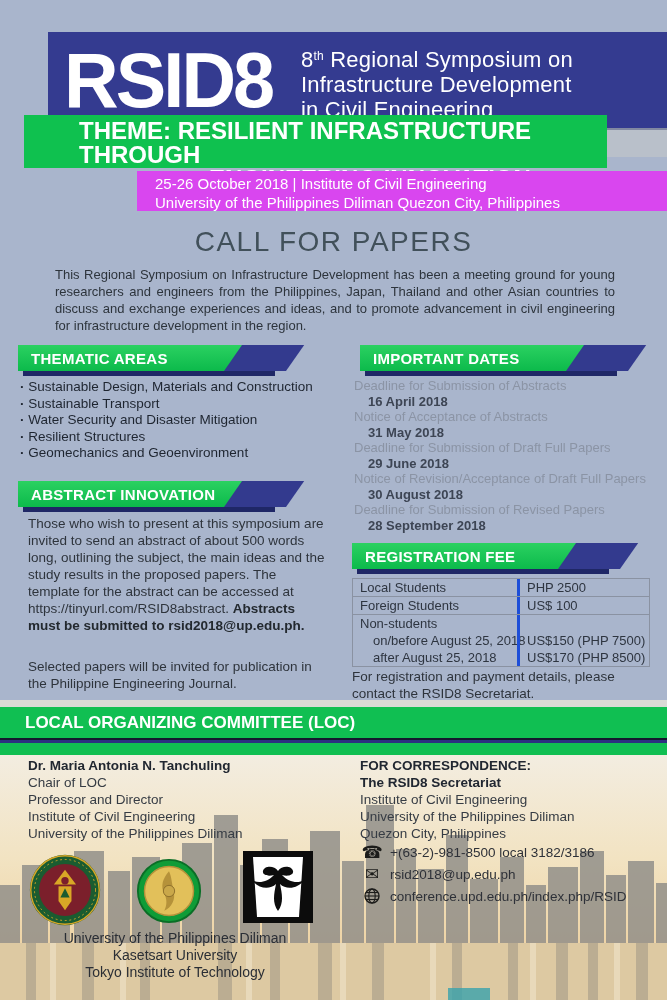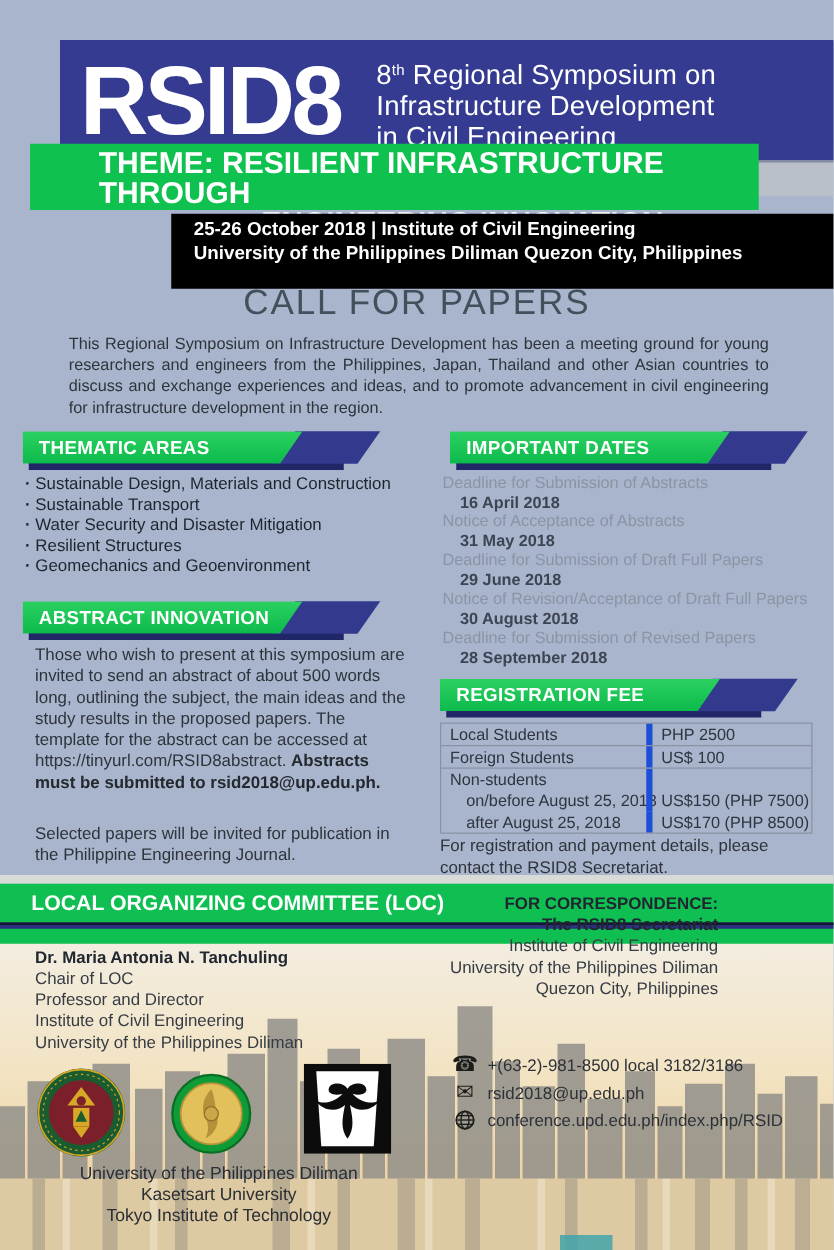--- a/index.html
+++ b/index.html
@@ -22,22 +22,22 @@
 
   .gray-strip { left:578px; top:113px; width:89px; height:44px; background:#b9c0ca; }
 
   
   .theme-banner { left:0; top:115px; width:583px; height:53px; background:#0fc14f;
     color:#fff; font-weight:700; font-size:24px; line-height:24px; padding-top:4px; box-sizing:border-box;margin-left:24px; }
   .theme-line1 { padding-left:55px; }
   .theme-line2 { padding-left:185px; }
 
   
-  .date-banner { left:137px; top:171px; width:530px; height:60px; background:#000000;
-    color:#fff; font-size:15px; font-weight:700; line-height:19px; padding:3px 0 0 18px; box-sizing:border-box; }
+  .date-banner { left:137px; top:171px; width:530px; height:40px; background:#d946ef;
+    color:#fff; font-size:15px; font-weight:400; line-height:19px; padding:3px 0 0 18px; box-sizing:border-box; }
 
   
   .cfp-title { left:0; top:226px; width:667px; text-align:center; color:#41505a;
     font-size:28px; letter-spacing:1.5px; font-weight:400; }
   .cfp-intro { left:55px; top:266px; width:560px; color:#2d343c; font-size:13px;
     line-height:17px; text-align:justify; }
 
   
   .banner { position:absolute; width:224px; height:34px; }
   .bshadow { position:absolute; left:5px; top:5px; width:252px; height:26px; background:#1f2766; }
@@ -64,37 +64,37 @@
   .abstract-body { left:28px; top:515px; width:302px; color:#2e343c; font-size:13.5px; line-height:17px; }
   .abstract-body strong { color:#23292f; }
   .abstract-footer { left:28px; top:658px; width:302px; color:#2e343c; font-size:13.5px; line-height:17px; }
 
   
   .reg-table { left:352px; top:578px; width:298px; border:1px solid #8a92a2; box-sizing:border-box; }
   .reg-row { display:flex; height:17px; font-size:13px; color:#2e3540; }
   .reg-row.bline { border-bottom:1px solid #8a92a2; }
   .reg-row .lbl { width:164px; padding-left:7px; display:flex; align-items:center; box-sizing:border-box; white-space:nowrap; }
   .reg-row .lbl.indent { padding-left:20px; }
-  .reg-row .val { flex:1; border-left:5px solid #1d4ed8; padding-left:7px; display:flex; align-items:center; white-space:nowrap; }
+  .reg-row .val { flex:1; border-left:3px solid #1d4ed8; padding-left:7px; display:flex; align-items:center; white-space:nowrap; }
   .reg-note { left:352px; top:668px; width:305px; color:#2e343c; font-size:13.5px; line-height:17px; }
 
   
   .pale-strip { left:0; top:700px; width:667px; height:7px; background:#d9dbd6; }
   .loc-banner { left:0; top:707px; width:667px; height:48px; background:#10bf52;
     color:#fff; font-weight:700; font-size:17px; line-height:31px; padding-left:25px; box-sizing:border-box; }
   .loc-underline { left:0; top:738px; width:667px; height:5px; background:#2b3180; border-top:2px solid #15172e; box-sizing:border-box; }
 
   
   .photo { left:0; top:743px; width:667px; height:257px;
     background:linear-gradient(180deg,#f3eee4 0%,#f2e3c2 45%,#eed3a4 80%,#ecd2a2 100%); }
   .skyline { position:absolute; left:0; top:0; }
 
   .loc-chair { left:28px; top:757px; color:#363c44; font-size:13.5px; line-height:17px; }
   .loc-chair .name { font-weight:700; color:#212731; }
-  .correspondence { left:360px; top:714px; color:#363c44; font-size:13.5px; line-height:17px;text-align:right; }
+  .correspondence { left:360px; top:757px; color:#363c44; font-size:13.5px; line-height:17px; }
   .correspondence .head { font-weight:700; color:#212731; }
   .correspondence .name { font-weight:700; color:#212731; }
 
   .contact-row { left:360px; width:300px; height:20px; display:flex; align-items:center; color:#2e3138; font-size:13.5px; }
   .contact-row .ic { width:24px; text-align:center; font-family:"DejaVu Sans",sans-serif; font-size:17px; color:#1c1c1a; }
   .contact-row .ic svg { display:block; margin:0 auto; }
   .contact-row .ctext { padding-left:6px; }
 
   .logo { position:absolute; }
   .partner-names { left:15px; top:930px; width:320px; text-align:center; color:#2a2e35; font-size:14px; line-height:17px; }

